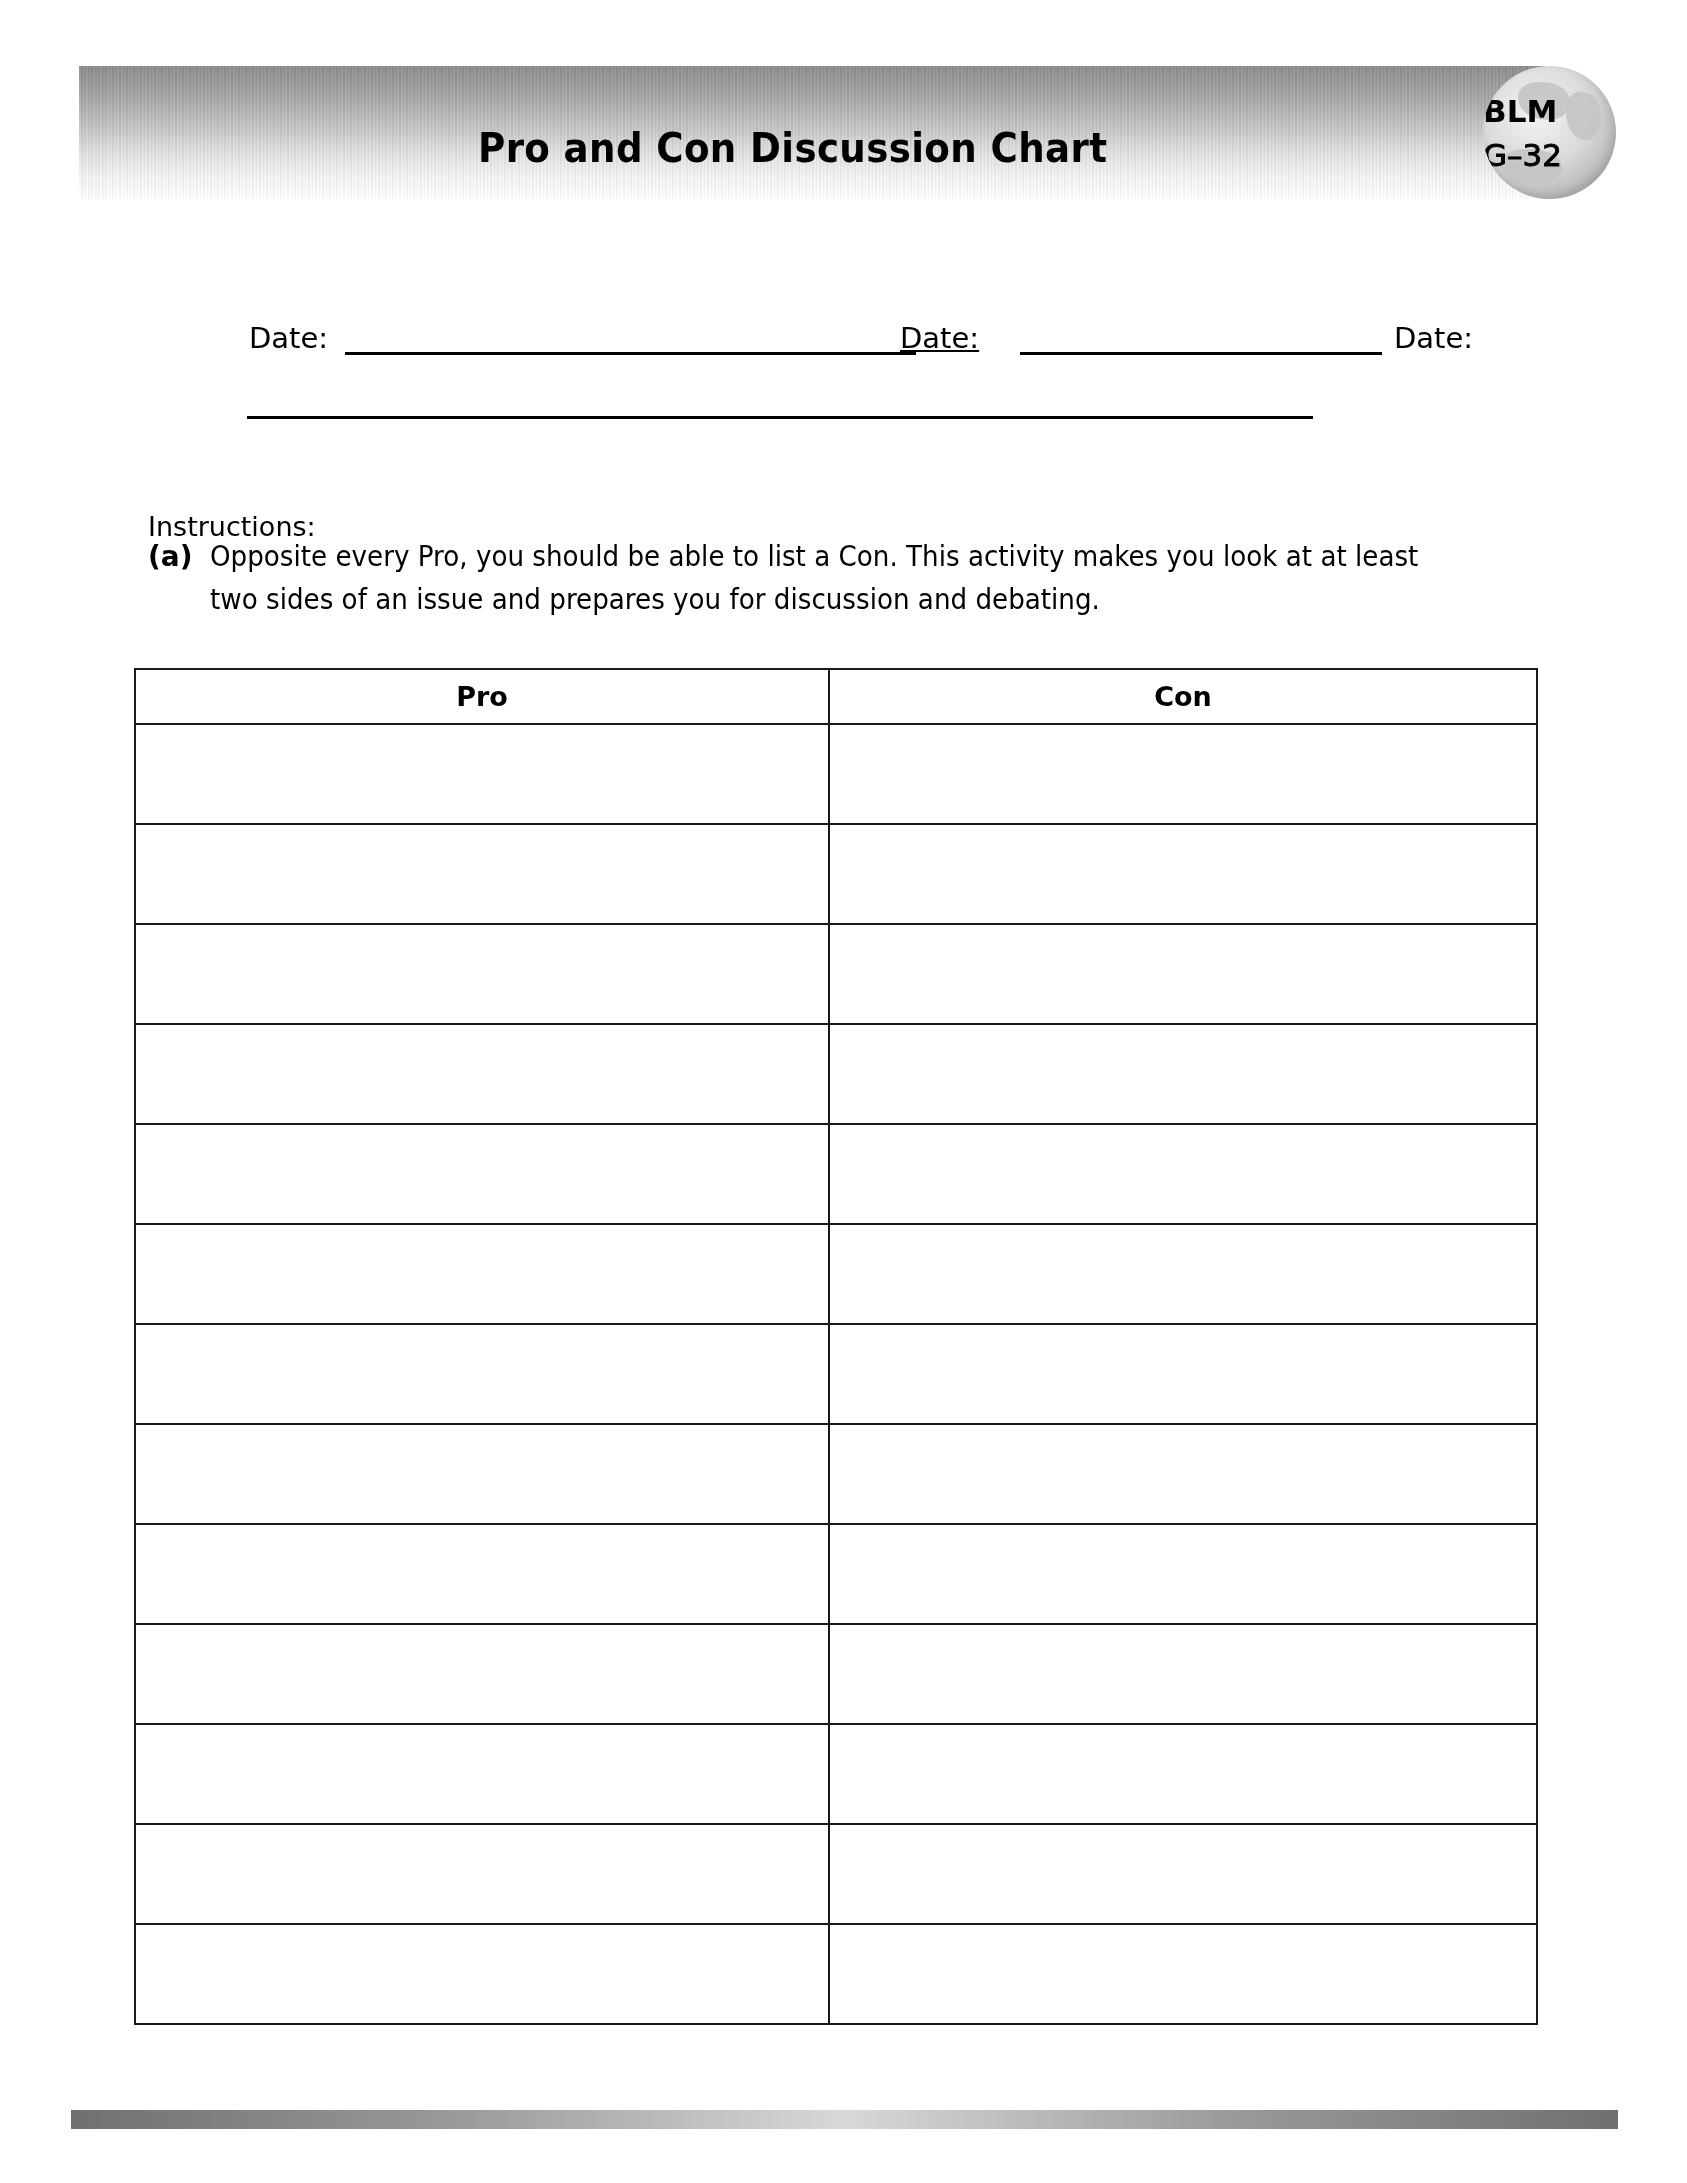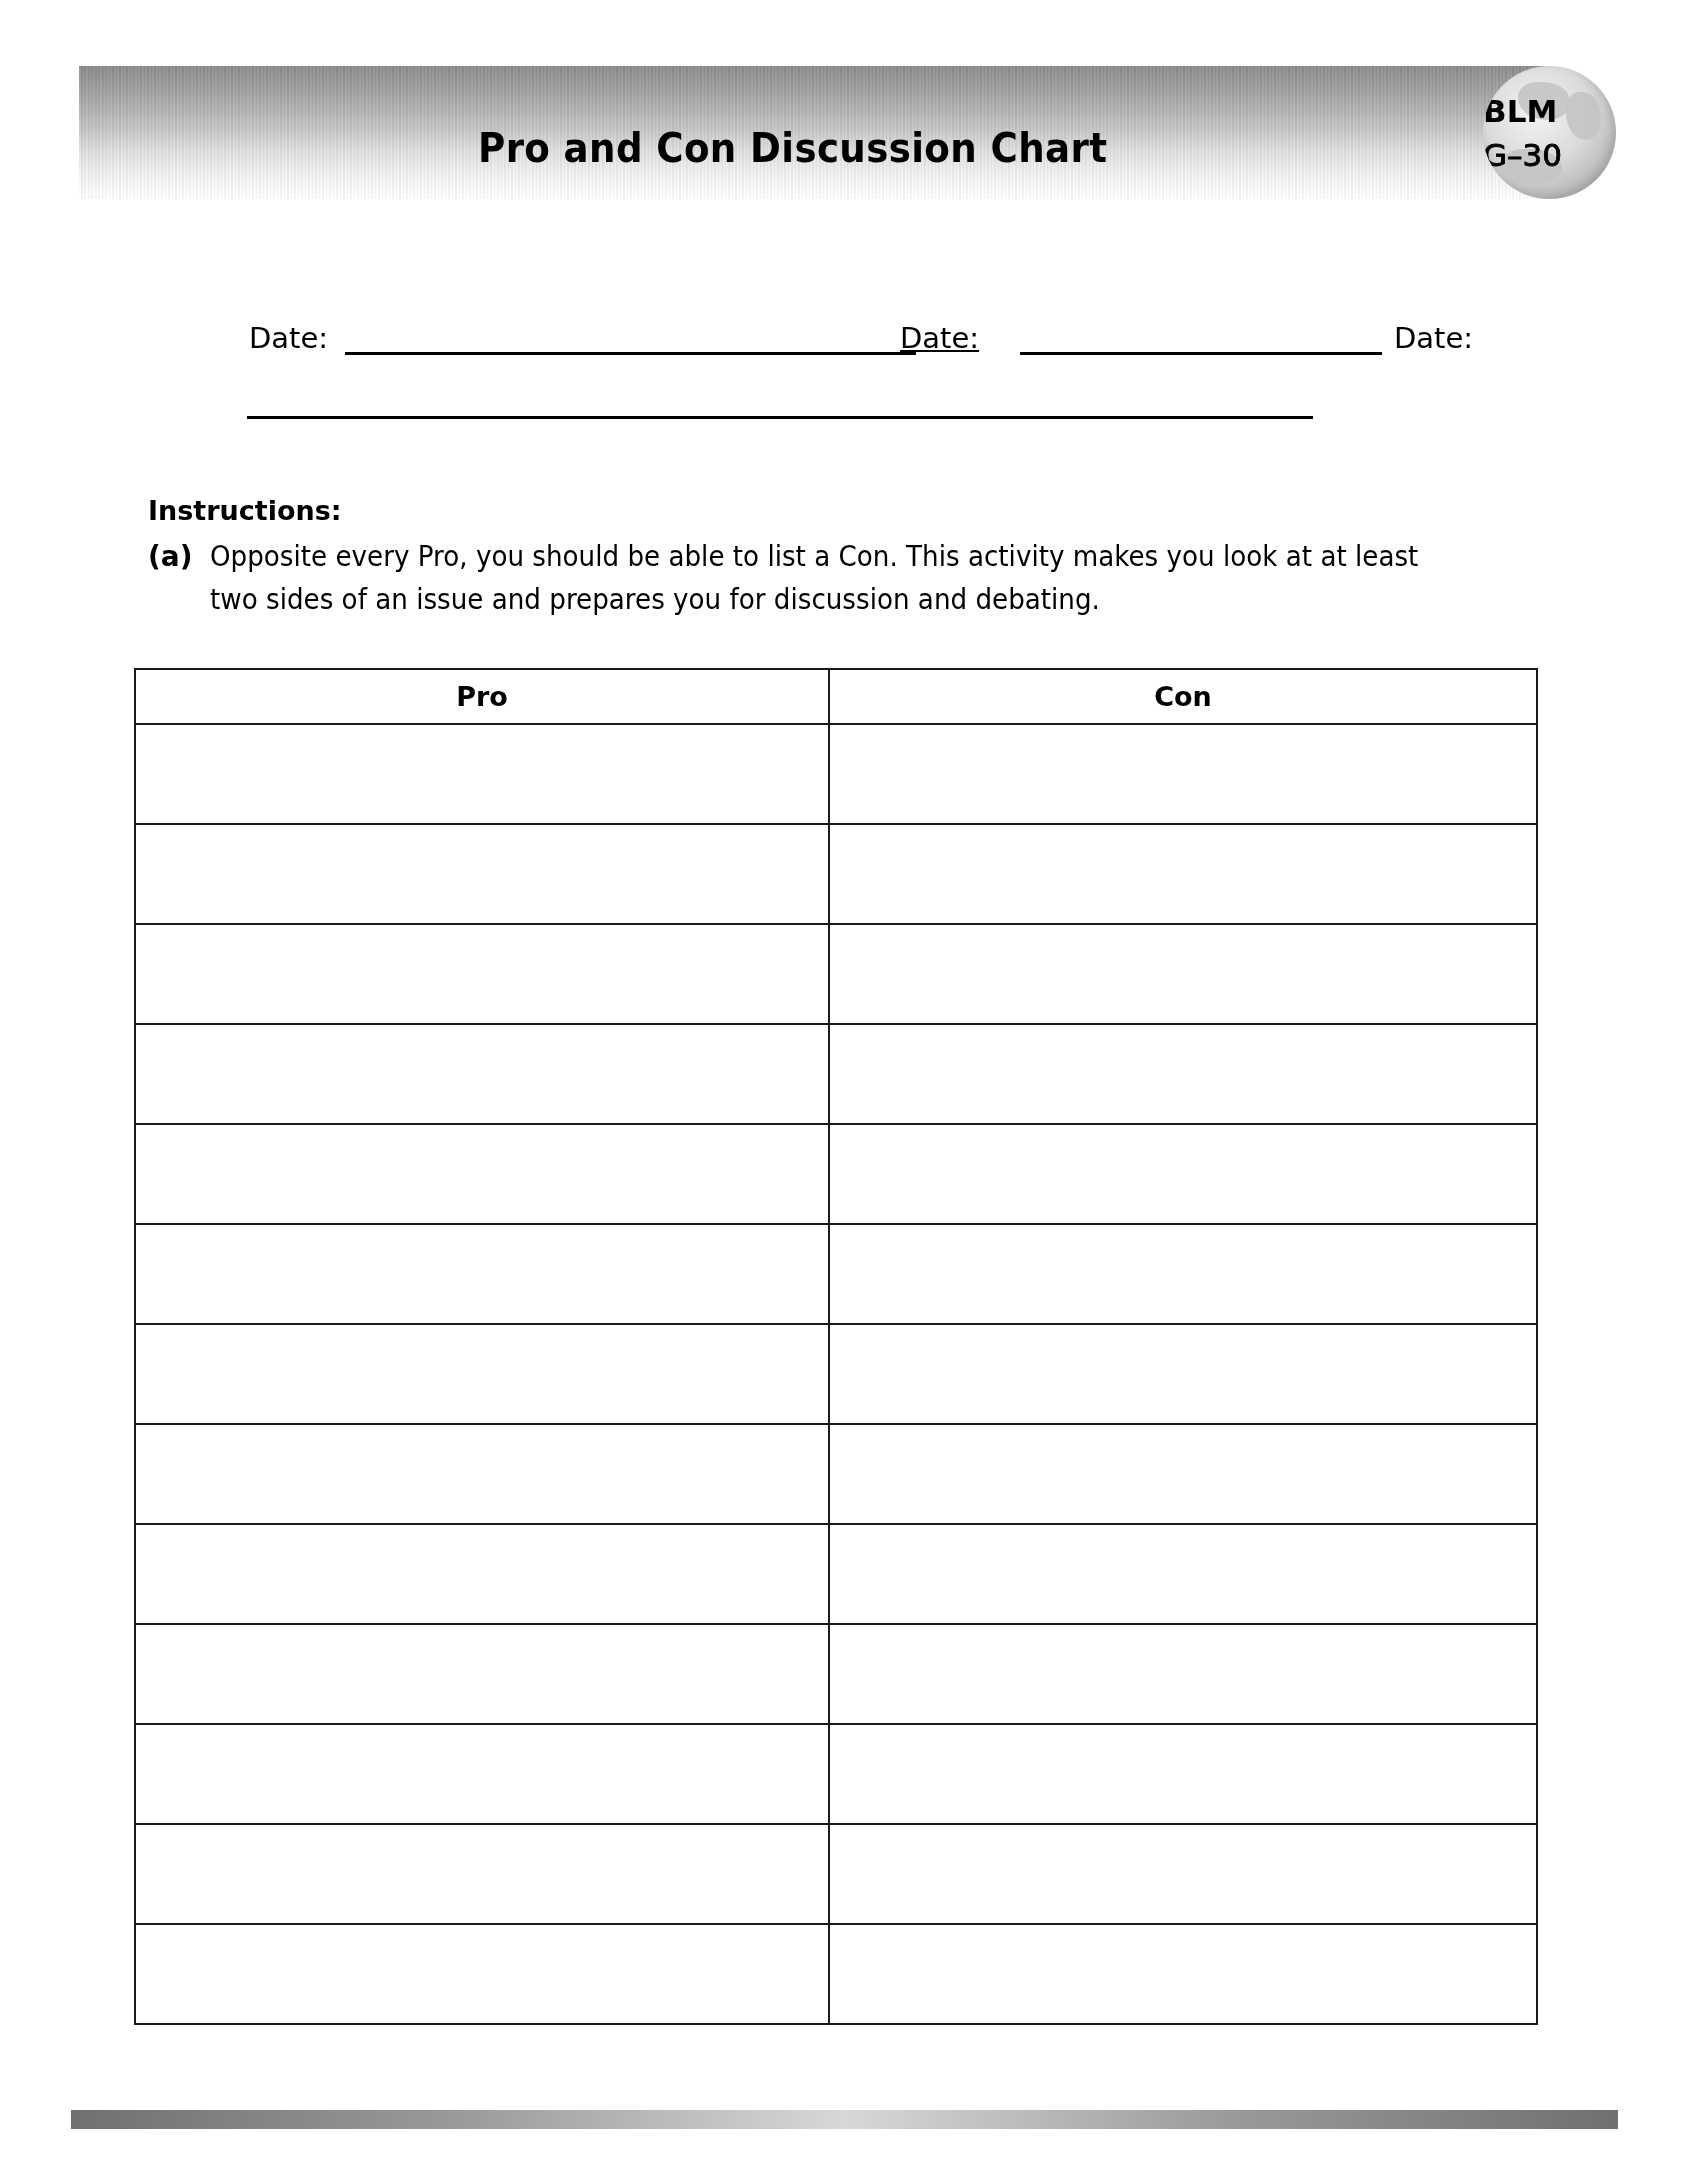--- a/index.html
+++ b/index.html
@@ -82,23 +82,23 @@
     }
     .form-line {
       position: absolute;
       height: 2.6px;
       background: #000;
     }
 
     .instructions-heading {
       position: absolute;
       left: 148px;
-      top: 492px;
-      font-family: "DejaVu Sans", sans-serif;
-      font-weight: bold;
+      top: 508px;
+      font-family: "DejaVu Sans", sans-serif;
+      font-weight: normal;
       font-size: 27px;
       line-height: 38px;
       white-space: nowrap;
     }
     .instr-marker {
       position: absolute;
       left: 148px;
       top: 535px;
       font-family: "DejaVu Sans", sans-serif;
       font-weight: bold;
@@ -158,21 +158,21 @@
 <body>
 
 <div class="header-bar"></div>
 <div class="page-title">Pro and Con Discussion Chart</div>
 
 <div class="badge">
   <div class="land" style="left:35px;top:15.7px;width:52px;height:38px;"></div>
   <div class="land" style="left:83px;top:26px;width:35px;height:48px;"></div>
   <div class="land" style="left:17.5px;top:83px;width:61px;height:35px;"></div>
   <div class="badge-text badge-line1">BLM</div>
-  <div class="badge-text badge-line2">G–30</div>
+  <div class="badge-text badge-line2">G–32</div>
 </div>
 
 <div class="form-label" style="left:249px;top:321px;">Date:</div>
 <div class="form-line" style="left:345px;top:352px;width:571px;"></div>
 
 <div class="form-label" style="left:900px;top:321px;text-decoration:underline;">Date:</div>
 <div class="form-line" style="left:1020px;top:352px;width:362px;"></div>
 
 <div class="form-label" style="left:1394px;top:321px;">Date:</div>
 <div class="form-line" style="left:247px;top:416px;width:1066px;"></div>

